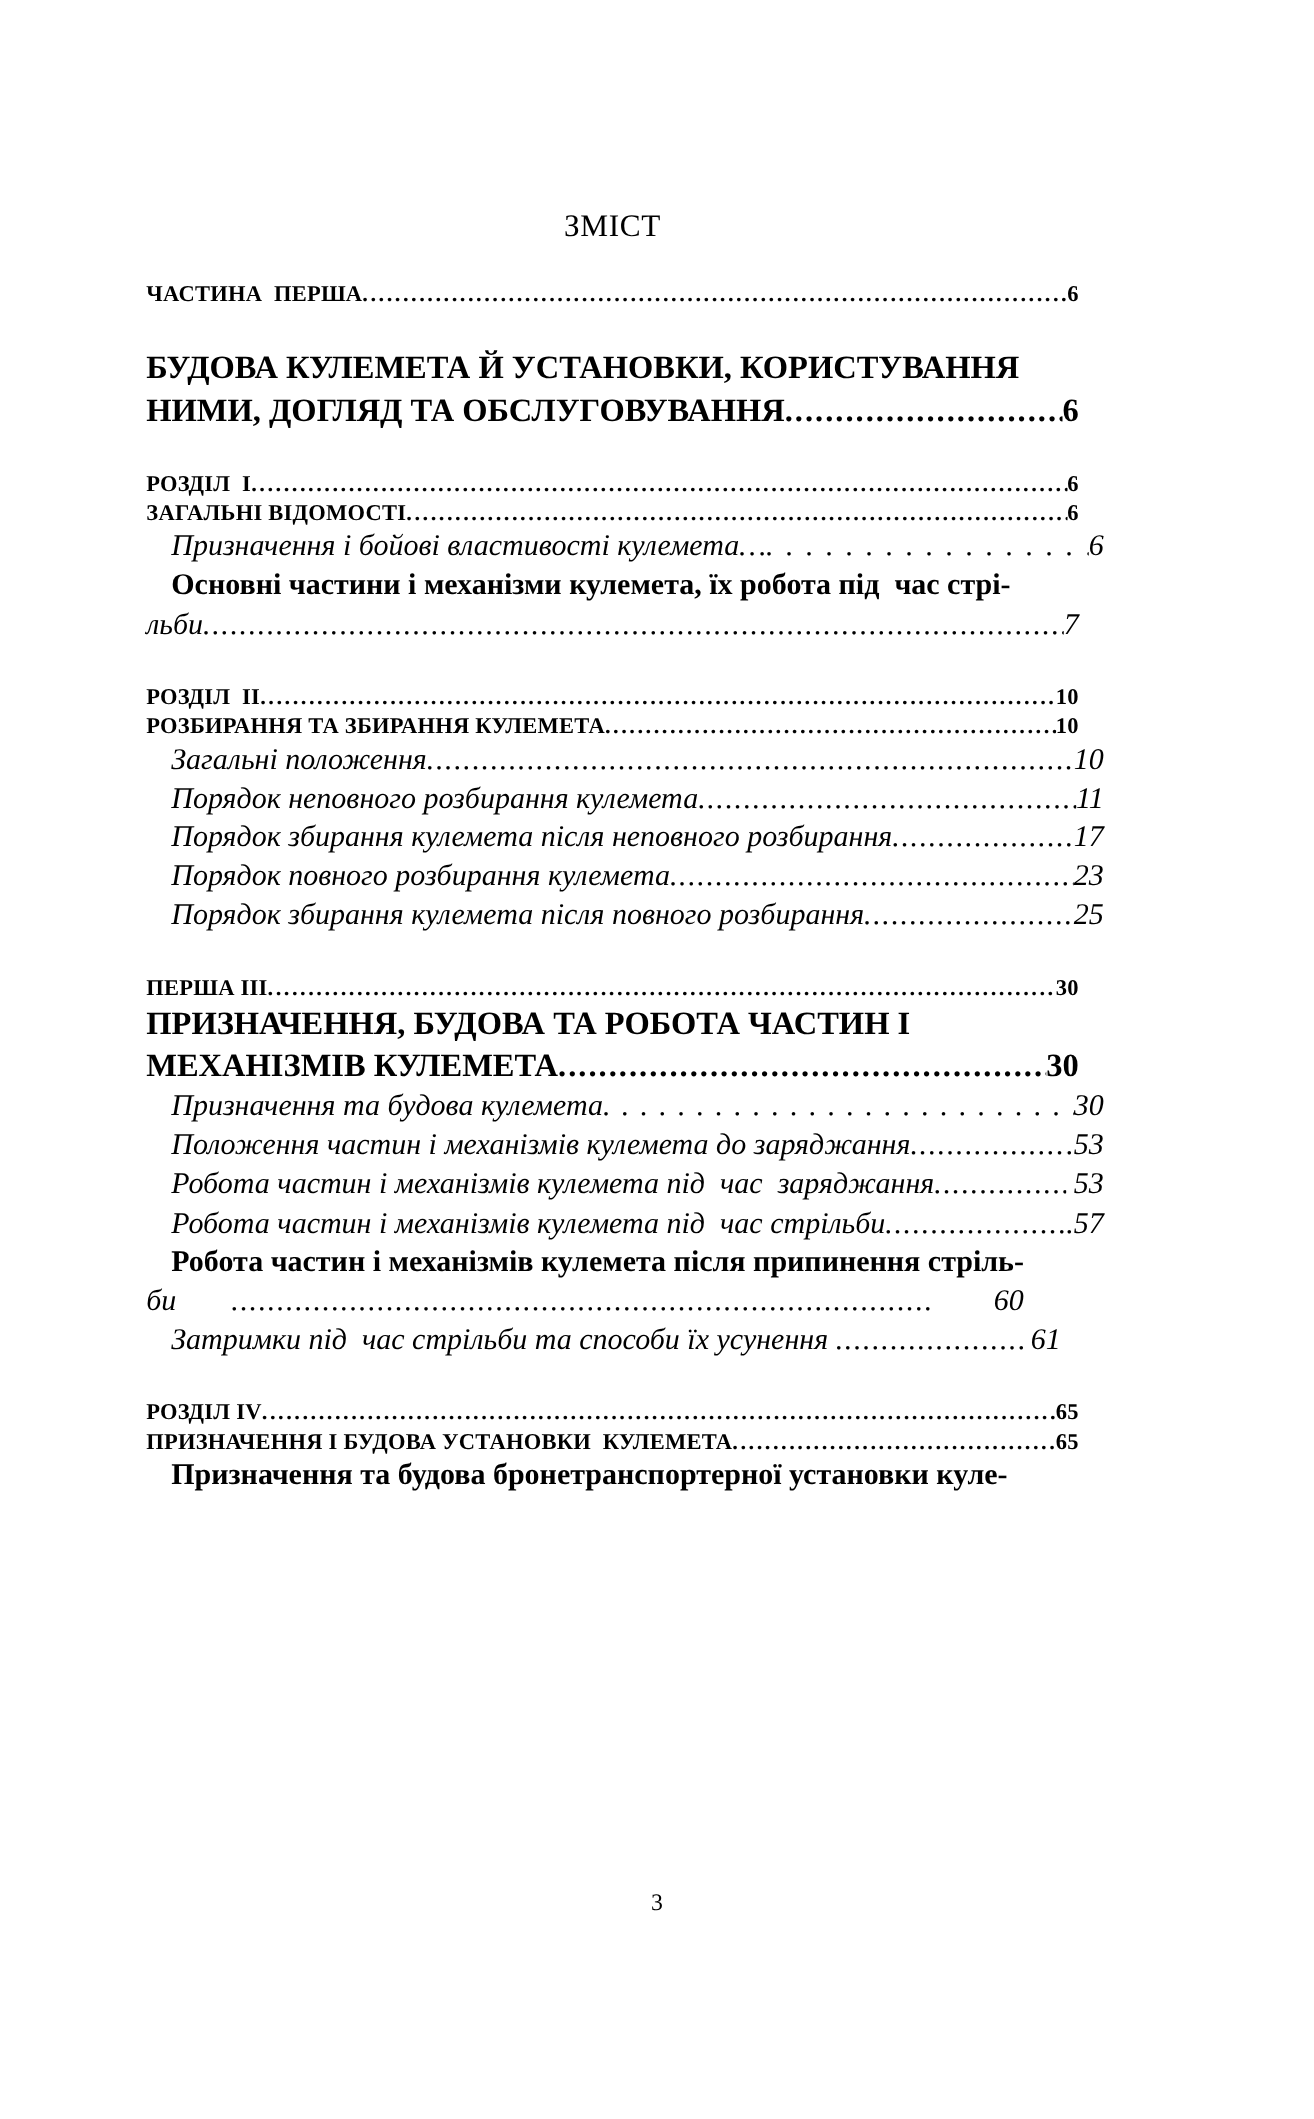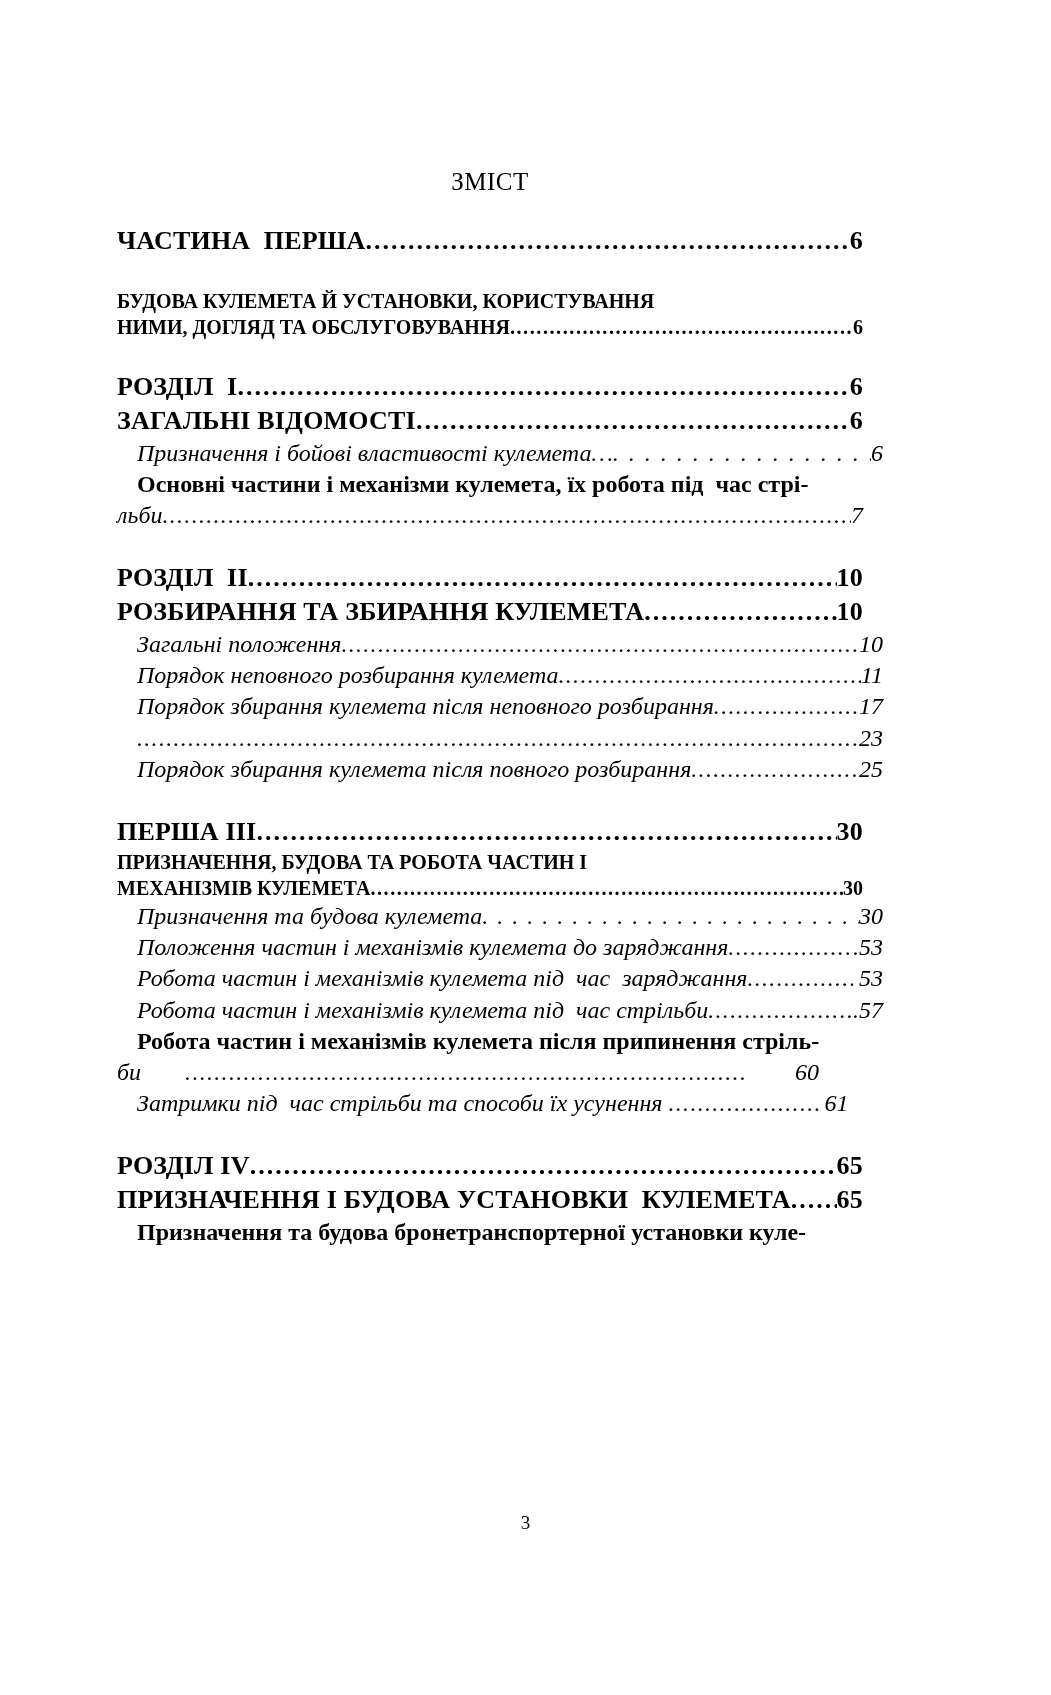--- a/index.html
+++ b/index.html
@@ -67,29 +67,29 @@
 
   .toc-line .pg {
     flex: 0 0 auto;
     white-space: pre;
     text-align: right;
   }
 
   
   .lvl-part {
     font-weight: bold;
-    font-size: 26px;
+    font-size: 18px;
     letter-spacing: 0.2px;
   }
   .lvl-part .leader { letter-spacing: 2.0px; }
 
   
   .bold-block {
     font-weight: bold;
-    font-size: 20px;
+    font-size: 26px;
     line-height: 1.32;
   }
 
   
   .lvl-sub {
     font-weight: normal;
     font-size: 24px;
     padding-left: 20px;
     line-height: 1.30;
     font-style: italic;
@@ -189,20 +189,21 @@
       <span class="txt">Порядок неповного розбирання кулемета</span>
       <span class="leader"></span>
       <span class="pg">11</span>
     </div>
     <div class="toc-line lvl-sub">
       <span class="txt">Порядок збирання кулемета після неповного розбирання</span>
       <span class="leader"></span>
       <span class="pg">17</span>
     </div>
     <div class="toc-line lvl-sub">
+      <span class="txt">Порядок повного розбирання кулемета</span>
       <span class="leader"></span>
       <span class="pg">23</span>
     </div>
     <div class="toc-line lvl-sub">
       <span class="txt">Порядок збирання кулемета після повного розбирання</span>
       <span class="leader"></span>
       <span class="pg">25</span>
     </div>
 
     <div class="gap-lg"></div>

